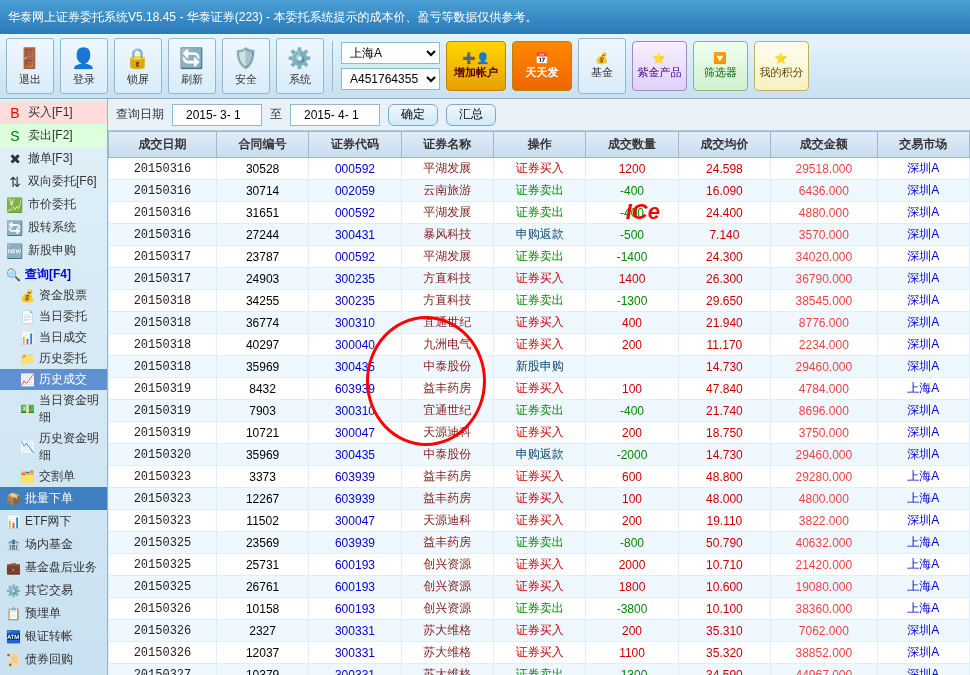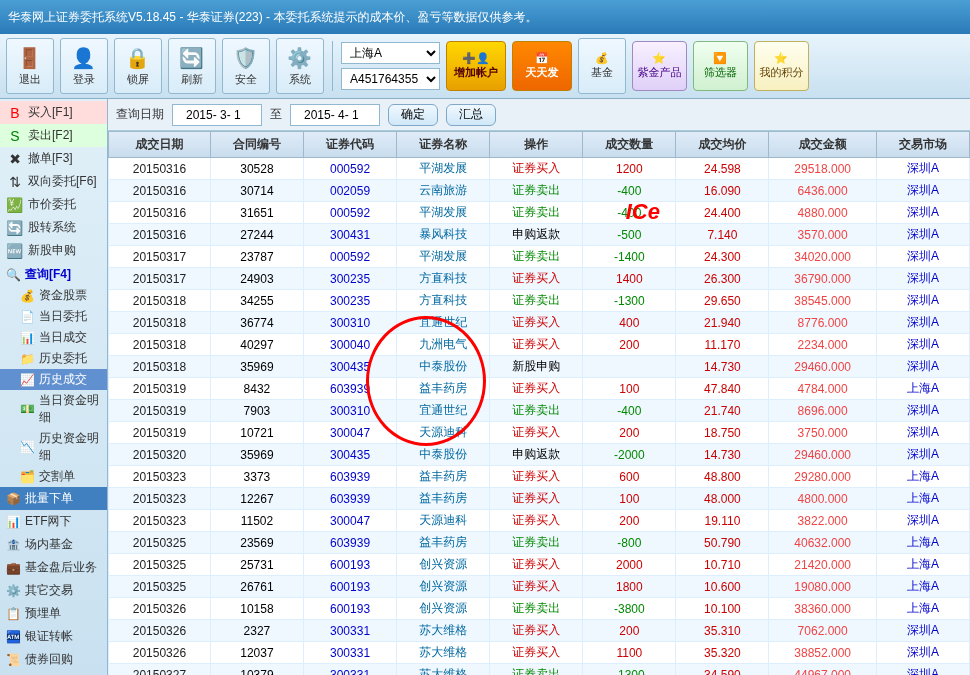--- a/index.html
+++ b/index.html
@@ -252,26 +252,26 @@
     table tbody tr:nth-child(even) { background: #f0f8ff; }
     table tbody tr:nth-child(odd) { background: white; }
     
     table tbody td {
       border: 1px solid #ddeeff;
       padding: 2px 4px;
       text-align: center;
       white-space: nowrap;
     }
     
-    .td-date { color: #222; }
+    .td-date { color: #222; font-family: Liberation Mono, monospace; }
     .td-code { color: #0000cc; }
-    .td-name { color: #0369a1; }
+    .td-name { color: #7f1d1d; }
     .td-op-buy { color: #cc0000; }
     .td-op-sell { color: #008800; }
-    .td-op-apply { color: #000000; }
+    .td-op-apply { color: #0c4a6e; }
     .td-qty-pos { color: #cc0000; }
     .td-qty-neg { color: #008800; }
     .td-price { color: #cc0000; }
     .td-amount { color: #ef4444; }
     .td-market { color: #0000cc; }
     
     #content-wrapper {
       position: relative;
       flex: 1;
       overflow: hidden;

